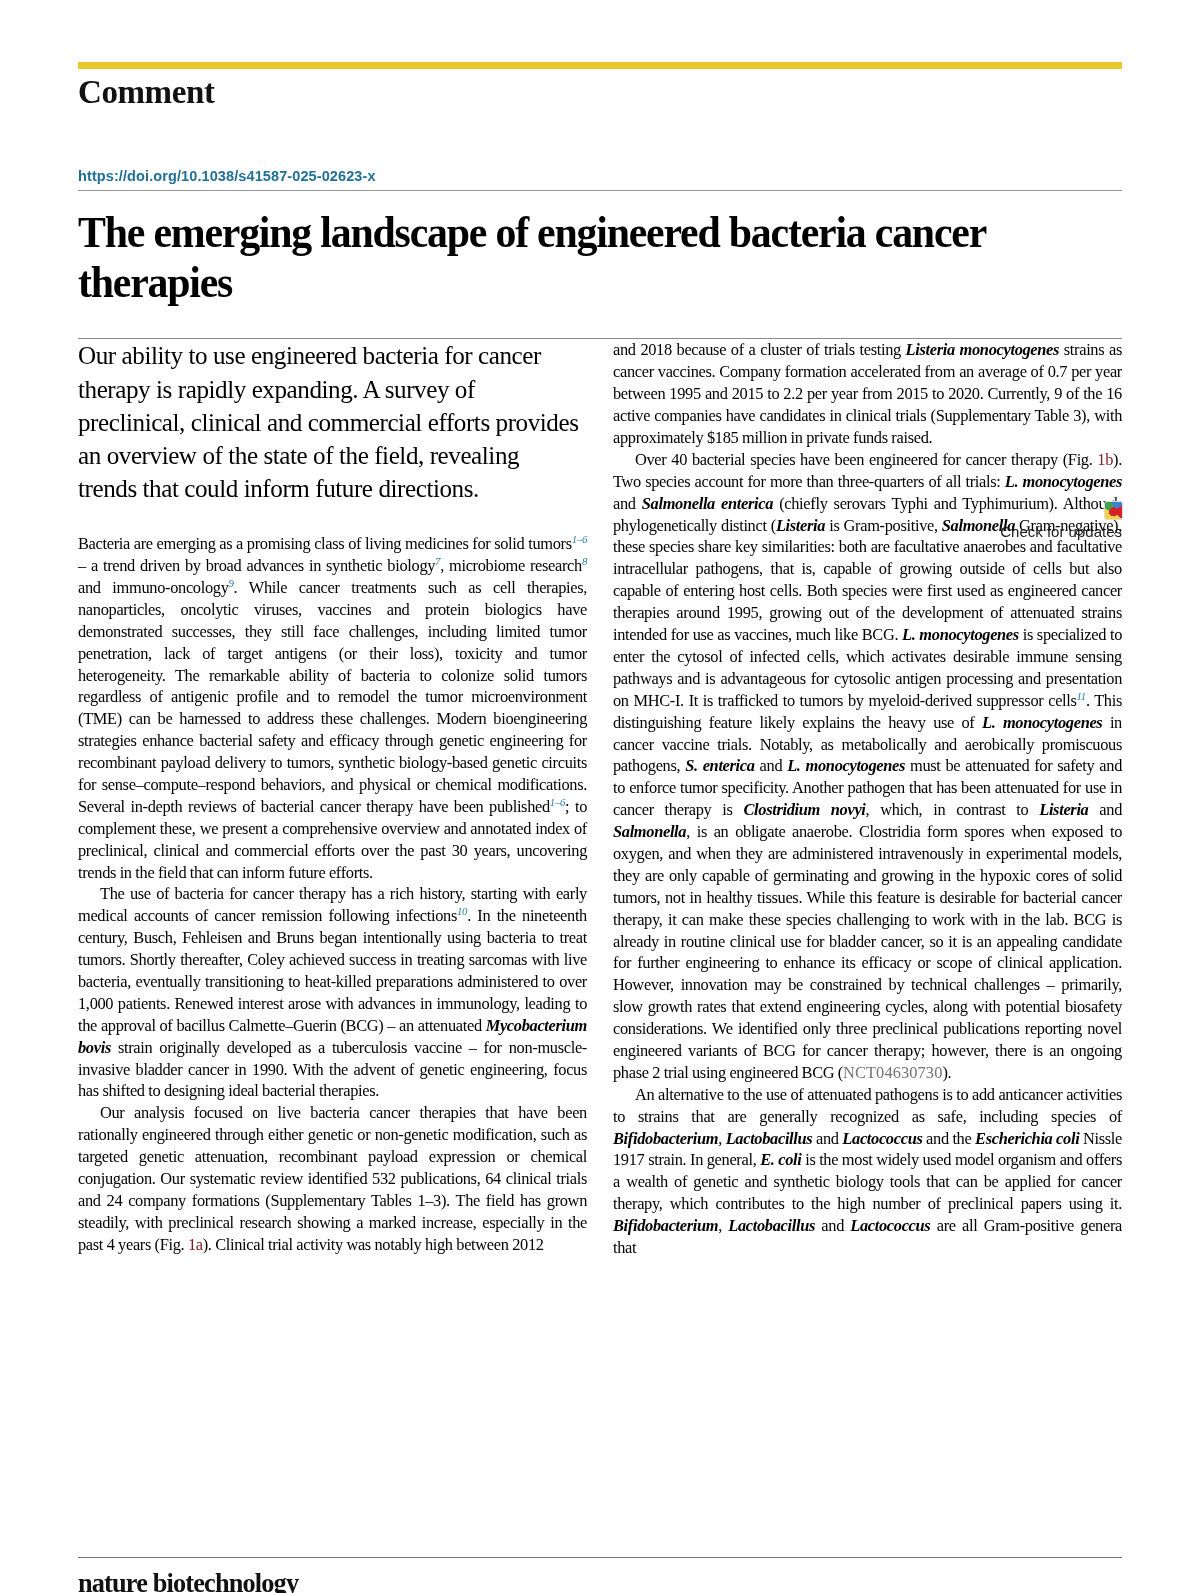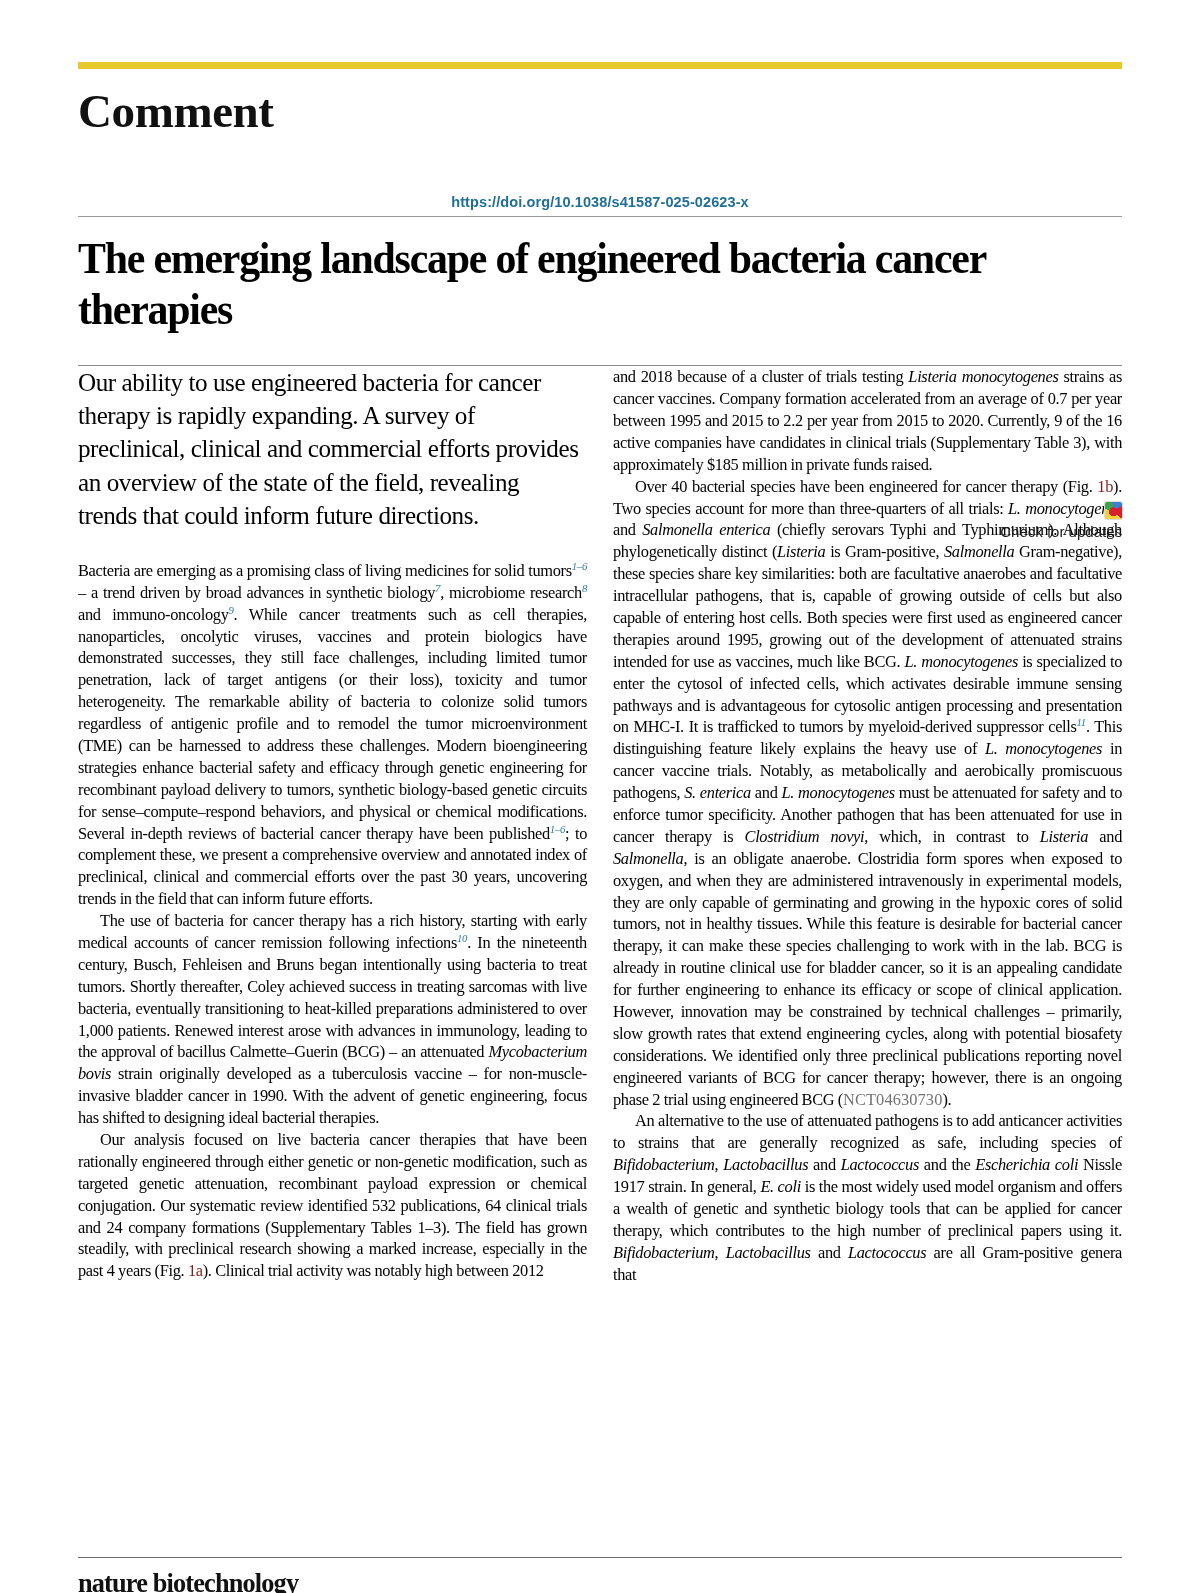--- a/index.html
+++ b/index.html
@@ -28,30 +28,30 @@
   .yellow-rule {
     height: 7px;
     background: #e8c92a;
     margin-top: 62px;
     margin-left: 0;
     margin-right: 0;
   }
   .section-kicker {
     font-family: "Liberation Serif", "DejaVu Serif", serif;
     font-weight: 700;
-    font-size: 47px;
+    font-size: 33px;
     letter-spacing: -0.4px;
-    margin-top: 18px;
+    margin-top: 6px;
     line-height: 1.05;
     color: #111;
   }
 
   .doi-row {
     margin-top: 58px;
-    text-align: center;
+    text-align: left;
     font-family: "Liberation Sans", "DejaVu Sans", sans-serif;
     font-size: 14.5px;
     font-weight: 600;
     color: #1f6f96;
     letter-spacing: 0.1px;
   }
   .thin-rule {
     border-top: 1px solid #9a9a9a;
     margin-top: 6px;
   }
@@ -150,21 +150,21 @@
   }
   a.xref, .xref {
     color: #7f1d1d;
     text-decoration: none;
   }
   .nct {
     color: #737373;
     text-decoration: none;
     letter-spacing: 0.1px;
   }
-  i, em { font-style: italic; }
+  i, em { font-style: italic; font-weight: bold; }
 
   
   .footer {
     position: absolute;
     left: 78px;
     right: 78px;
     bottom: 56px;
   }
   .footer-rule {
     border-top: 1.6px solid #6e6e6e;

